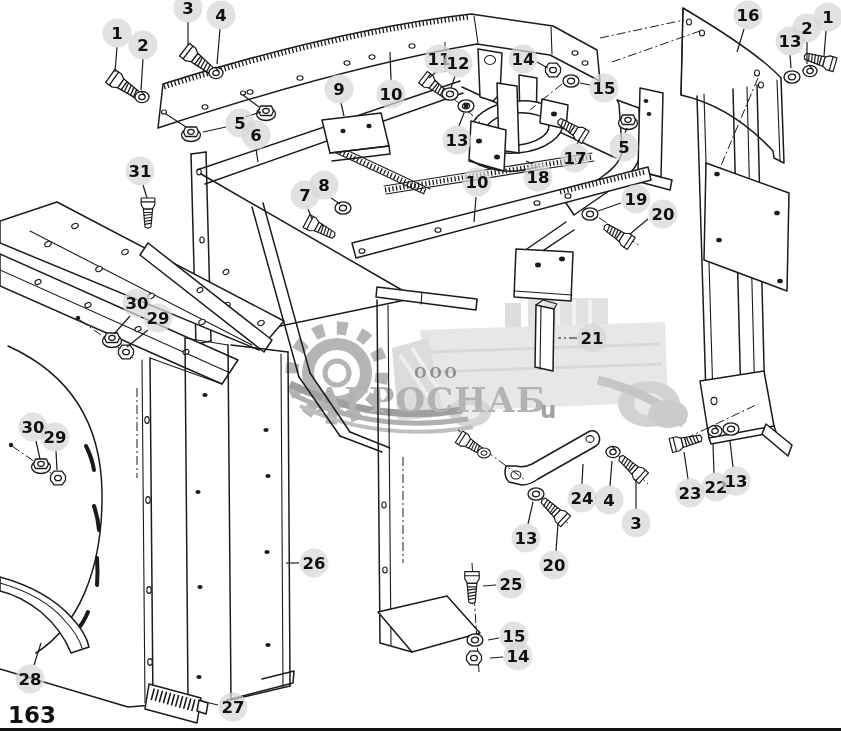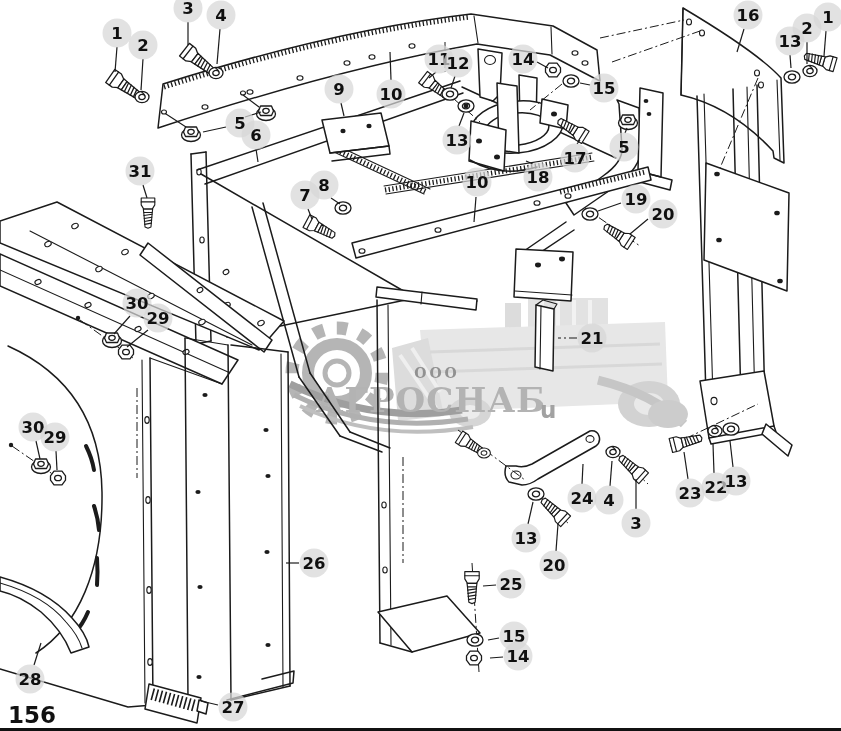--- a/index.html
+++ b/index.html
@@ -601,14 +601,14 @@
         <g>
           <line x1="733" y1="467" x2="730" y2="441" class="leader"></line>
           <circle cx="736" cy="481" r="14.5" class="co-circle"></circle>
           <text x="736" y="481" dy="0.35em" class="co-num">13</text>
         </g>
       </g>
 
   <line x1="0" y1="729.5" x2="841" y2="729.5" stroke="#111" stroke-width="3"></line>
 </svg>
 
-<div id="pagenum">156</div>
+<div id="pagenum">163</div>
 </div>
 
 </body></html>

